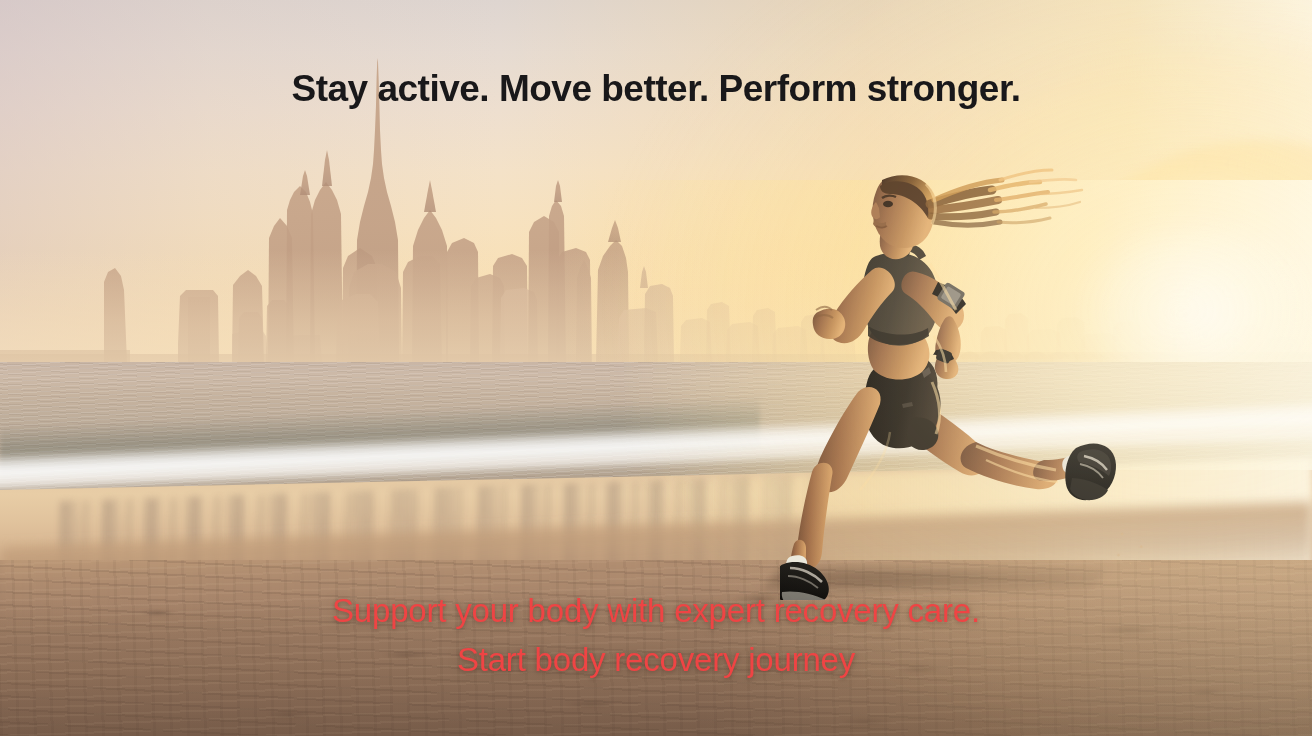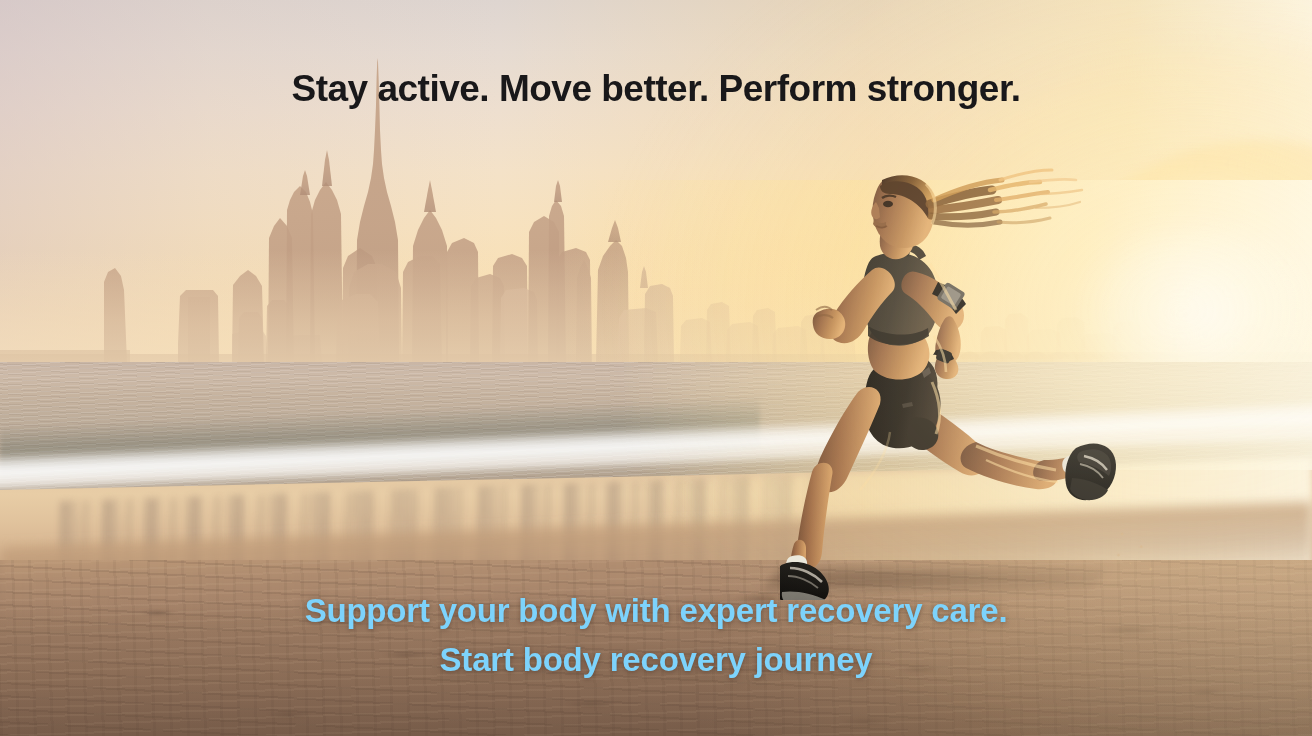--- a/index.html
+++ b/index.html
@@ -269,22 +269,22 @@
     font-family:"Liberation Sans","DejaVu Sans",sans-serif;
     white-space:nowrap;
   }
   .subblock{
     position:absolute; left:0; top:586px; width:1312px;
     text-align:center;
     font-family:"Liberation Sans","DejaVu Sans",sans-serif;
   }
   .subline{
     display:block;
-    font-size:33px; font-weight:700; letter-spacing:-.2px;
-    color:#7dd3fc;
+    font-size:33px; font-weight:400; letter-spacing:-.2px;
+    color:#ef4444;
     line-height:49px;
     text-shadow:0 1px 4px rgba(60,38,26,.38), 0 0 14px rgba(70,46,32,.22);
     white-space:nowrap;
   }
 </style>
 </head>
 <body>
 
 <div id="stage">
 

